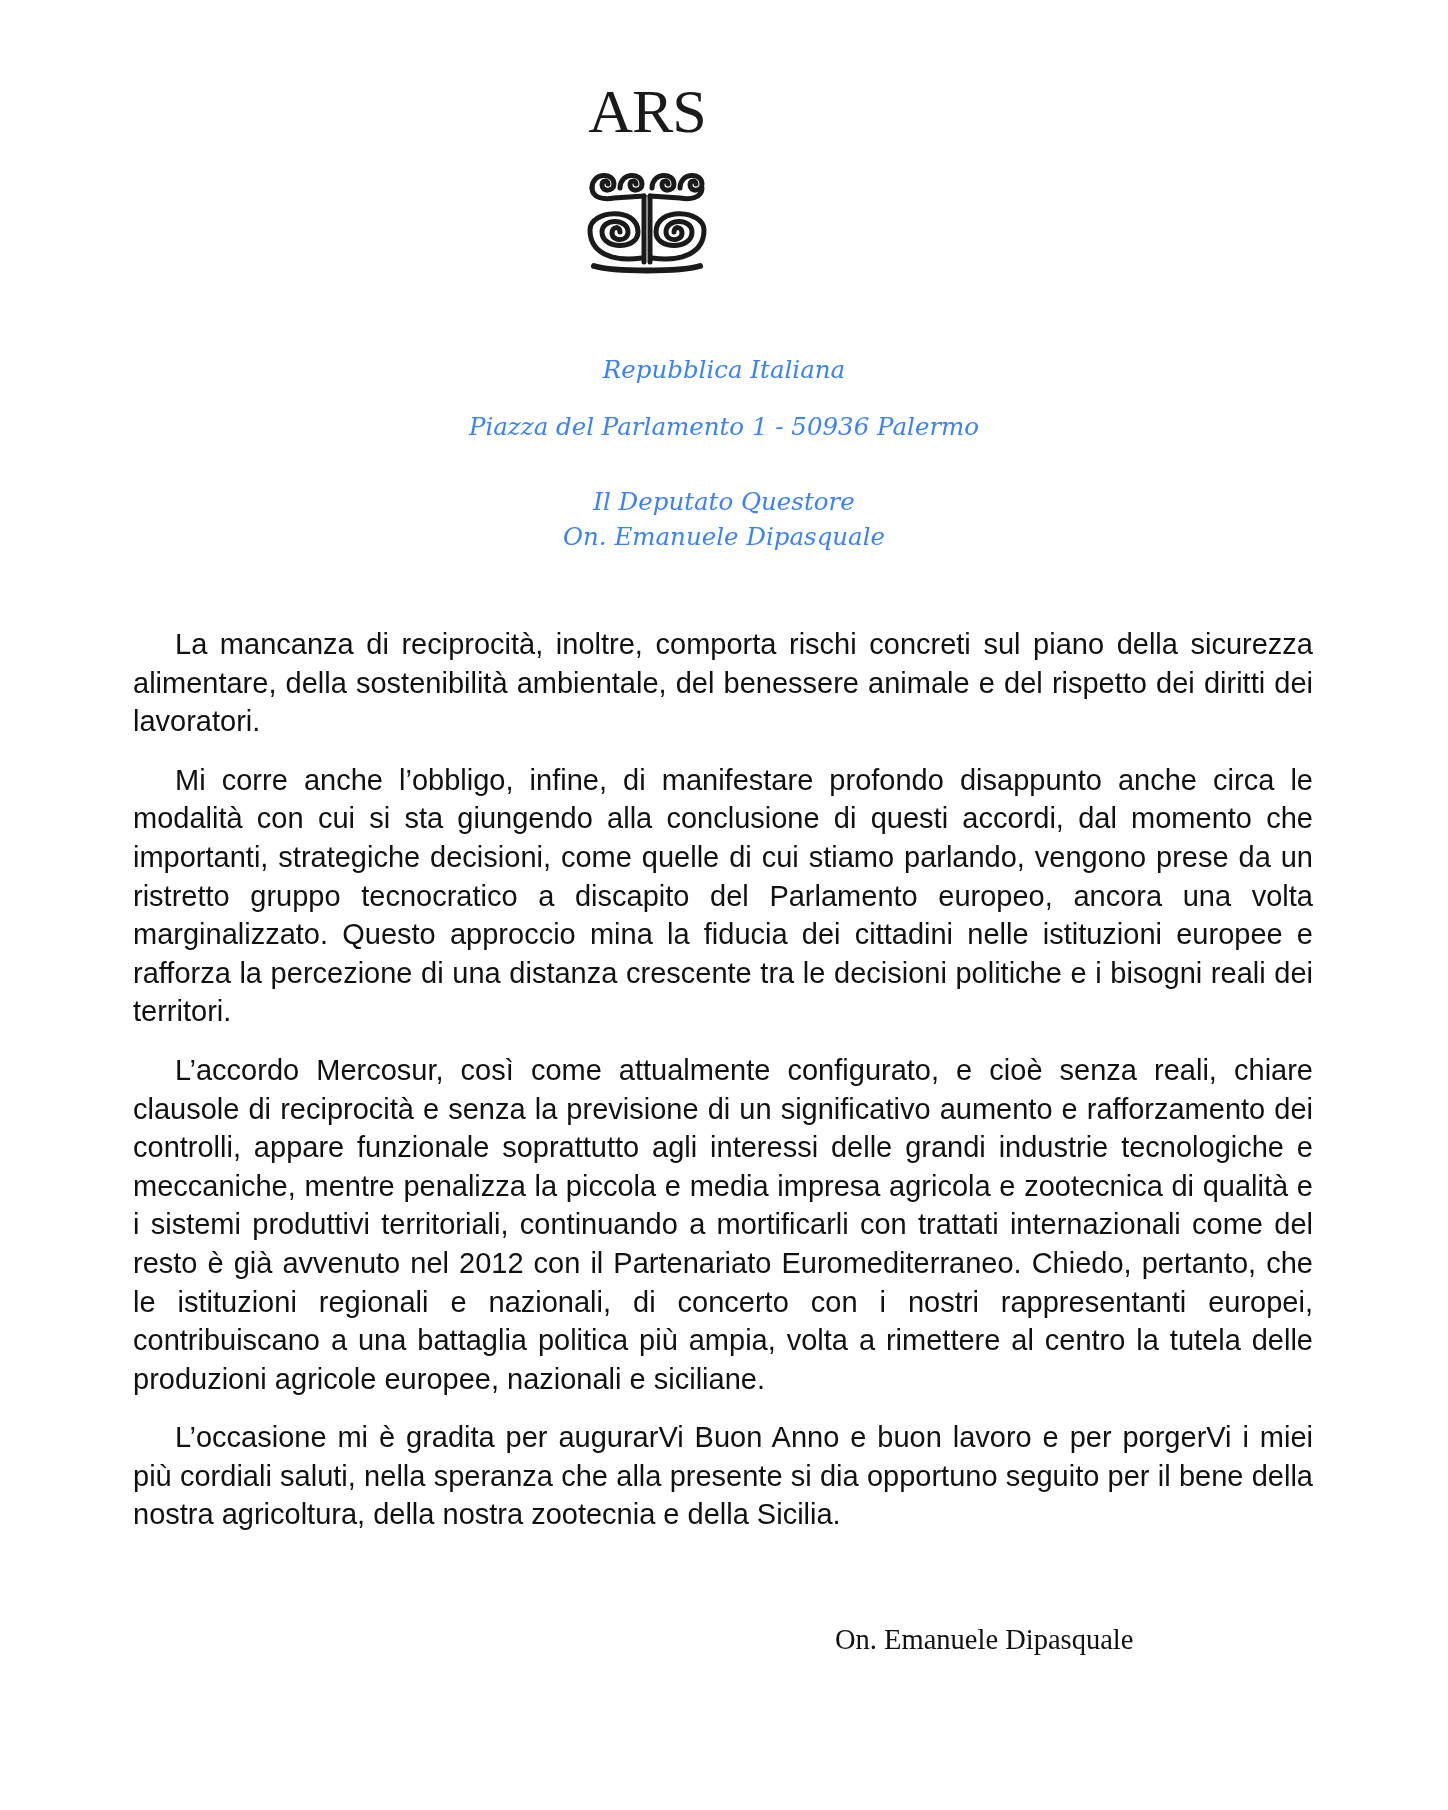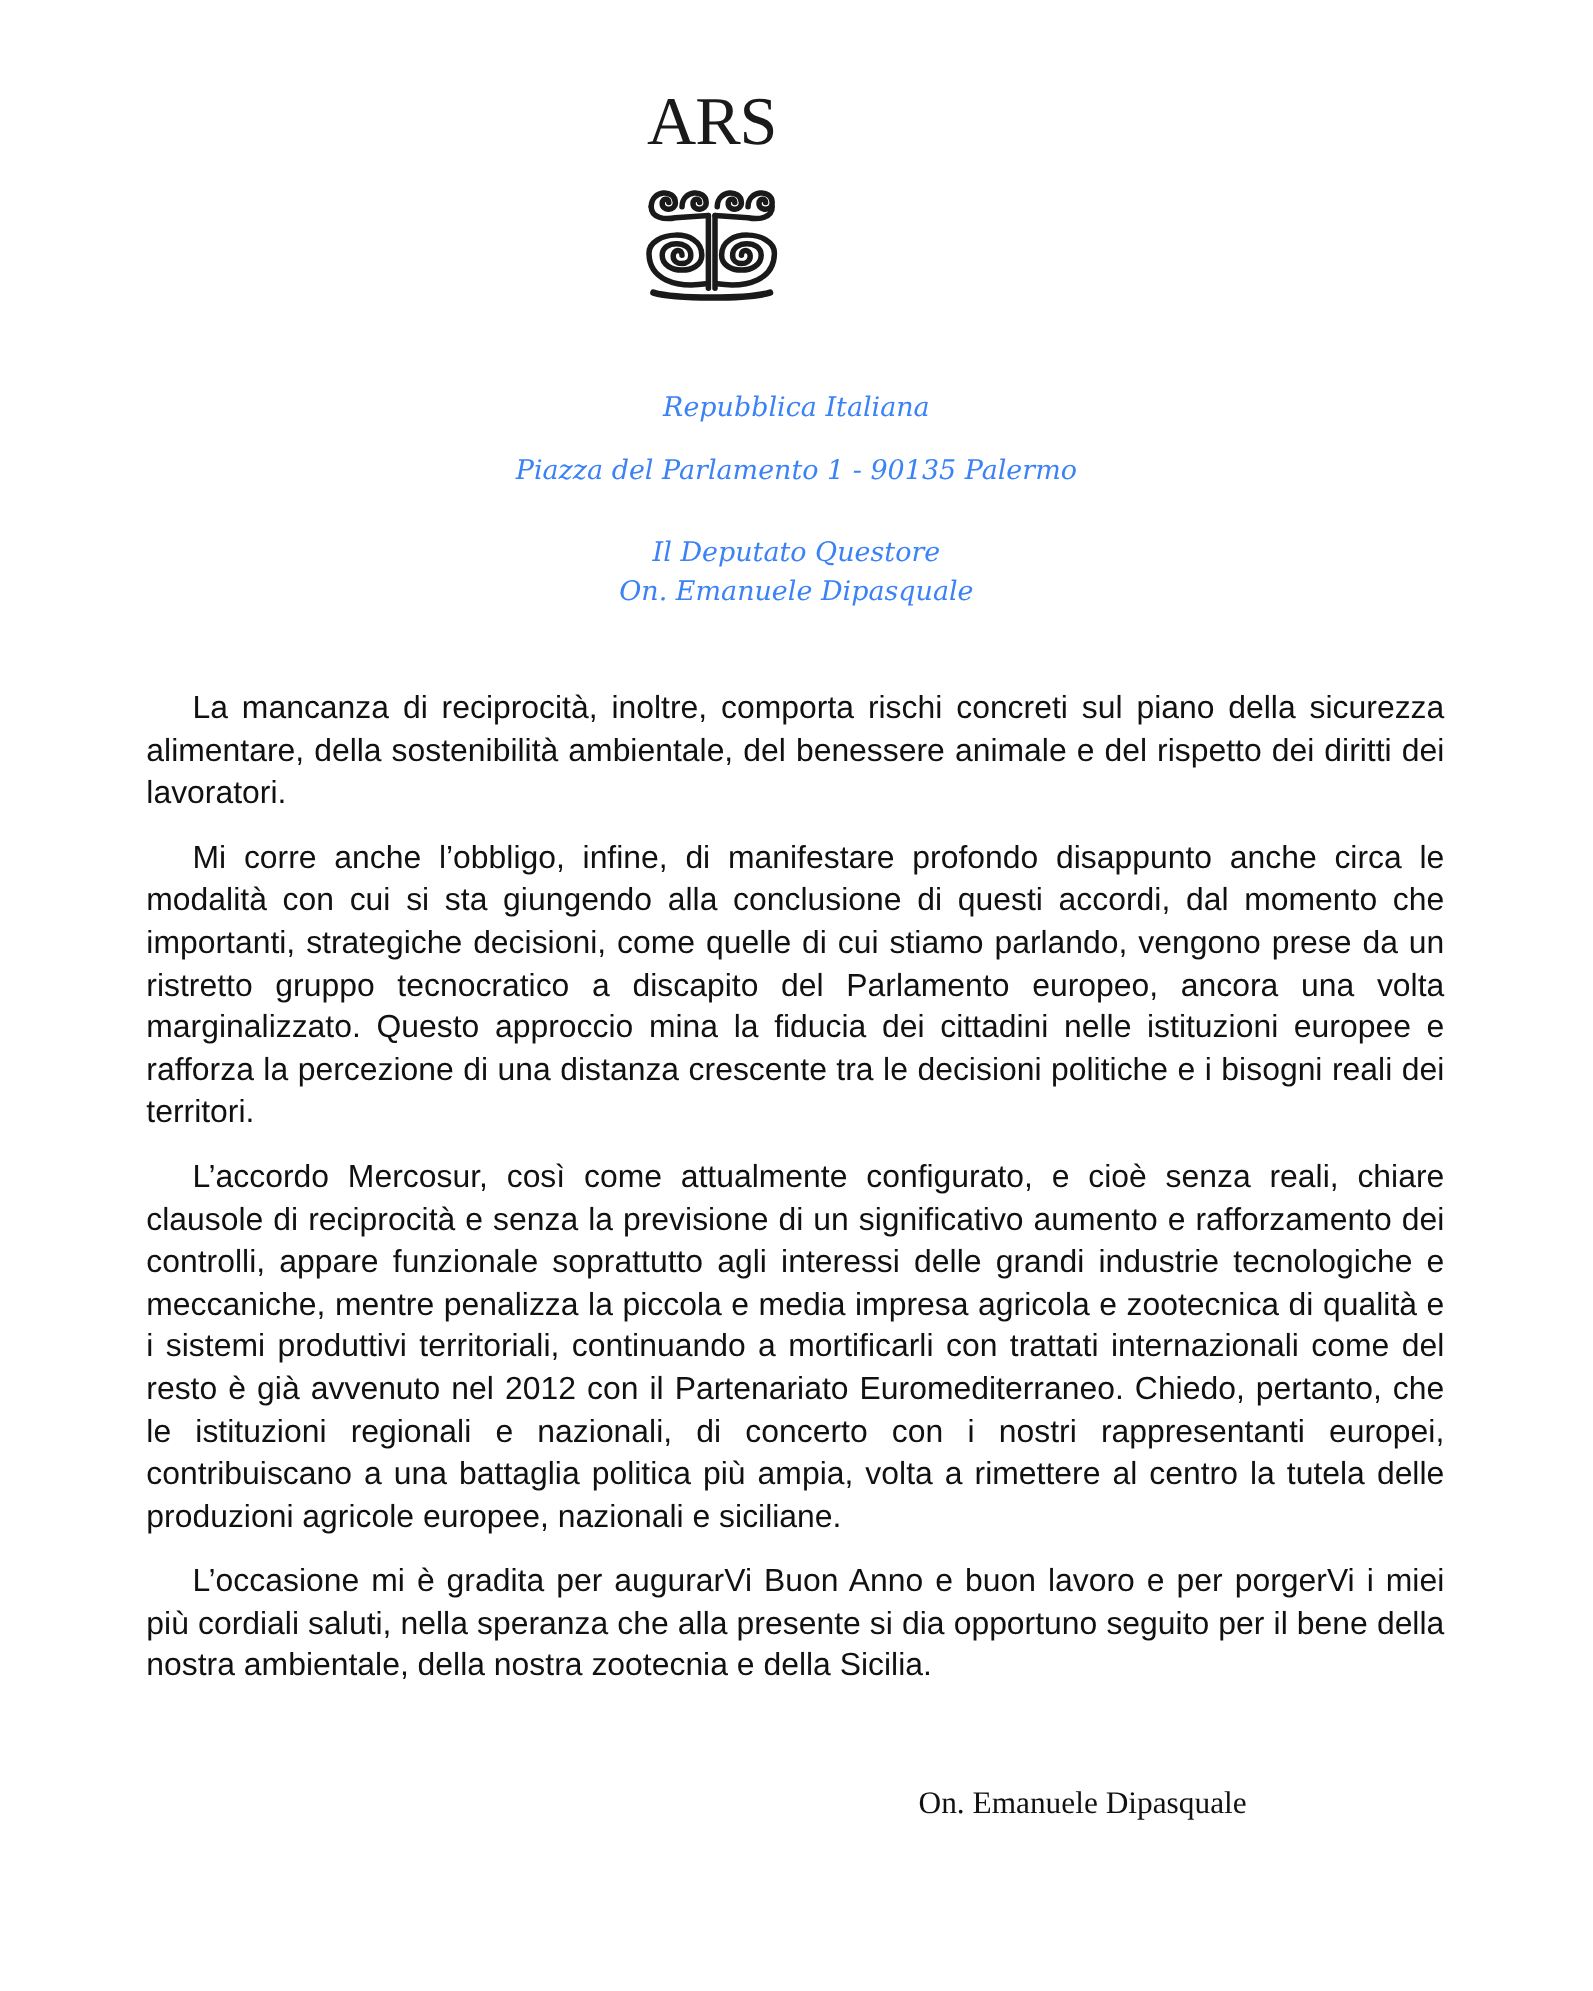--- a/index.html
+++ b/index.html
@@ -36,26 +36,26 @@
       <path d="M68 100 C96 104, 120 96, 120 72 C120 52, 72 48, 72 74 C72 92, 108 92, 108 74 C108 60, 82 60, 82 74 C82 84, 98 84, 98 75 C98 68, 90 68, 90 74"></path>
 
       <path d="M10 108 C30 114, 96 114, 116 108" stroke-width="6"></path>
     </g>
   </svg>
 </div>
 
 <div class="header">
   <div class="ln">Repubblica Italiana</div>
   <div class="gap"></div>
-  <div class="ln">Piazza del Parlamento 1 - 90135 Palermo</div>
+  <div class="ln">Piazza del Parlamento 1 - 50936 Palermo</div>
   <div class="gap" style="height:40px"></div>
   <div class="ln">Il Deputato Questore</div>
   <div class="ln">On. Emanuele Dipasquale</div>
 </div>
 
 <div class="body">
   <p>La mancanza di reciprocità, inoltre, comporta rischi concreti sul piano della sicurezza alimentare, della sostenibilità ambientale, del benessere animale e del rispetto dei diritti dei lavoratori.</p>
   <p>Mi corre anche l’obbligo, infine, di manifestare profondo disappunto anche circa le modalità con cui si sta giungendo alla conclusione di questi accordi, dal momento che importanti, strategiche decisioni, come quelle di cui stiamo parlando, vengono prese da un ristretto gruppo tecnocratico a discapito del Parlamento europeo, ancora una volta marginalizzato. Questo approccio mina la fiducia dei cittadini nelle istituzioni europee e rafforza la percezione di una distanza crescente tra le decisioni politiche e i bisogni reali dei territori.</p>
   <p>L’accordo Mercosur, così come attualmente configurato, e cioè senza reali, chiare clausole di reciprocità e senza la previsione di un significativo aumento e rafforzamento dei controlli, appare funzionale soprattutto agli interessi delle grandi industrie tecnologiche e meccaniche, mentre penalizza la piccola e media impresa agricola e zootecnica di qualità e i sistemi produttivi territoriali, continuando a mortificarli con trattati internazionali come del resto è già avvenuto nel 2012 con il Partenariato Euromediterraneo. Chiedo, pertanto, che le istituzioni regionali e nazionali, di concerto con i nostri rappresentanti europei, contribuiscano a una battaglia politica più ampia, volta a rimettere al centro la tutela delle produzioni agricole europee, nazionali e siciliane.</p>
-  <p>L’occasione mi è gradita per augurarVi Buon Anno e buon lavoro e per porgerVi i miei più cordiali saluti, nella speranza che alla presente si dia opportuno seguito per il bene della nostra ambientale, della nostra zootecnia e della Sicilia.</p>
+  <p>L’occasione mi è gradita per augurarVi Buon Anno e buon lavoro e per porgerVi i miei più cordiali saluti, nella speranza che alla presente si dia opportuno seguito per il bene della nostra agricoltura, della nostra zootecnia e della Sicilia.</p>
 </div>
 
 <div class="signature">On. Emanuele Dipasquale</div>
 
 </body></html>

